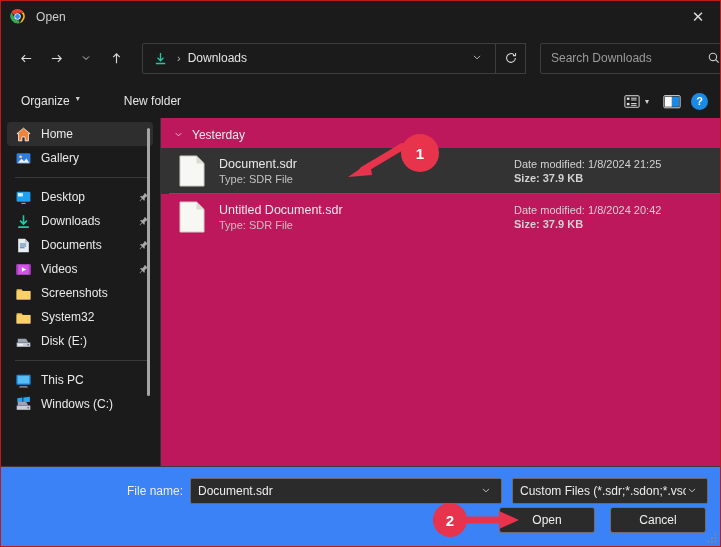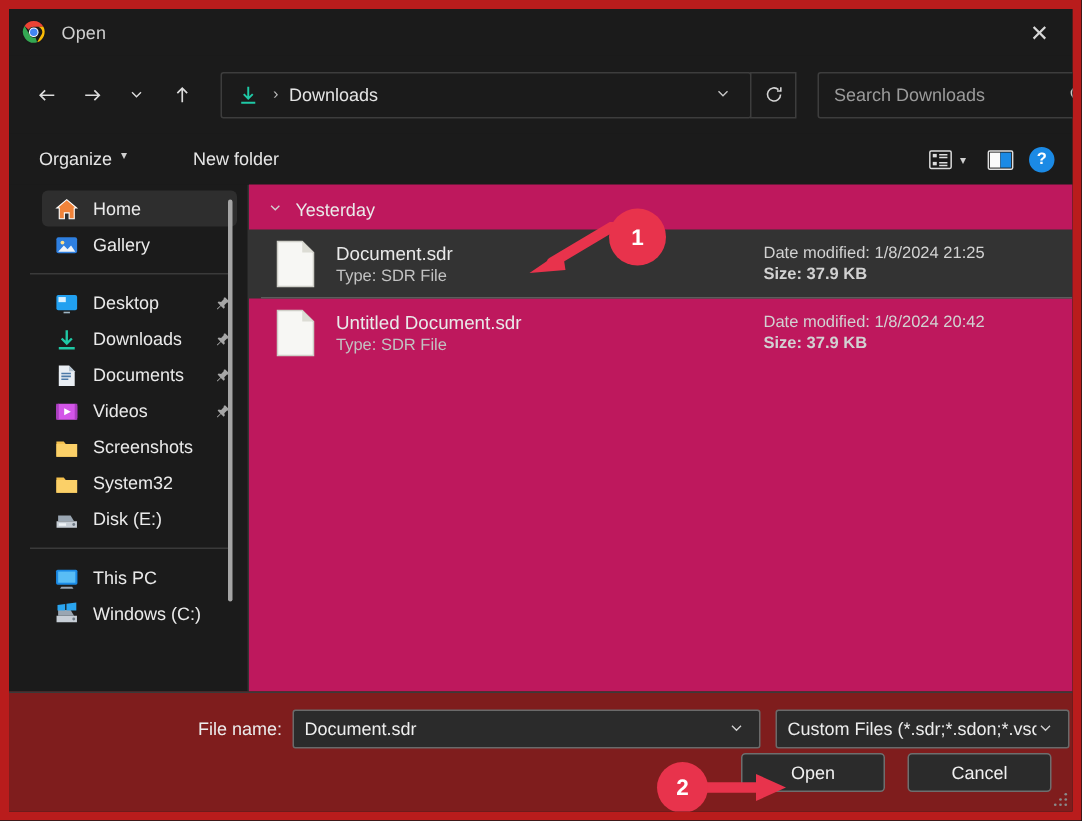--- a/index.html
+++ b/index.html
@@ -8,21 +8,21 @@
     overflow: hidden;
     background: #1b1b1b;
     font-family: "Liberation Sans", sans-serif;
     color: #e6e6e6;
     -webkit-font-smoothing: antialiased;
   }
   #app {
     position: relative;
     width: 721px; height: 547px;
     background: #1b1b1b;
-    border: 6px solid #b91c1c;
+    border: 1px solid #b91c1c;
     overflow: hidden;
   }
 
   
   .titlebar {
     position: absolute; top: 0; left: 0; right: 0; height: 31px;
     background: #1b1b1b;
     display: flex; align-items: center;
   }
   .chrome-icon {
@@ -107,21 +107,21 @@
     position: absolute; top: 117px; left: 0; right: 0; bottom: 80px;
     display: flex;
   }
   .sidebar {
     width: 160px; background: #1b1b1b; position: relative;
     overflow: hidden; flex: none;
   }
   .side-list { padding-top: 4px; }
   .side-item {
     height: 24px; display: flex; align-items: center;
-    margin: 0 8px 0 22px; padding-left: 8px; border-radius: 4px;
+    margin: 0 8px 0 6px; padding-left: 8px; border-radius: 4px;
     font-size: 12px; color: #eaeaea; position: relative;
   }
   .side-item.sel { background: #2e2e2e; }
   .side-ico {
     width: 17px; height: 17px; flex: none; margin-right: 9px;
     display: flex; align-items: center; justify-content: center;
   }
   .side-label { white-space: nowrap; overflow: hidden; }
   .pin { margin-left: auto; margin-right: 4px; display: flex; color: #a6a6a6; }
   .side-sep { height: 1px; background: #3a3a3a; margin: 7px 12px 7px 14px; }
@@ -158,21 +158,21 @@
   .file-right {
     margin-left: auto; margin-right: 10px;
     display: flex; flex-direction: column; gap: 2px; width: 196px;
   }
   .file-date { font-size: 11px; color: #d2d2d2; }
   .file-size { font-size: 11px; color: #d2d2d2; font-weight: bold; }
 
   
   .footer {
     position: absolute; left: 0; right: 0; bottom: 0; height: 80px;
-    background: #7f1d1d; border-top: 1px solid #3a3a3a;
+    background: #3b82f6; border-top: 1px solid #3a3a3a;
   }
   .fn-row {
     position: absolute; left: 0; top: 11px; right: 0; height: 26px;
     display: flex; align-items: center;
   }
   .fn-label {
     position: absolute; left: 126px; font-size: 12px; color: #ececec;
   }
   .fn-input {
     position: absolute; left: 189px; width: 312px; height: 26px;

